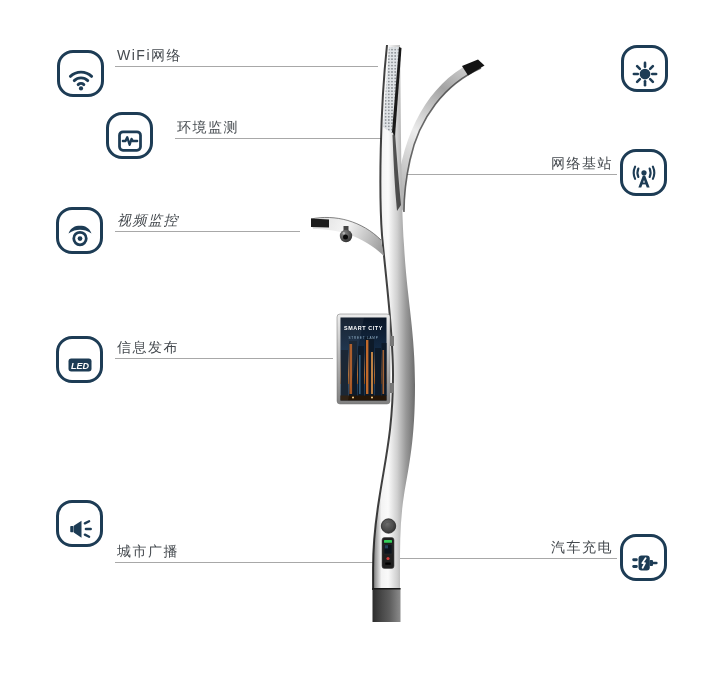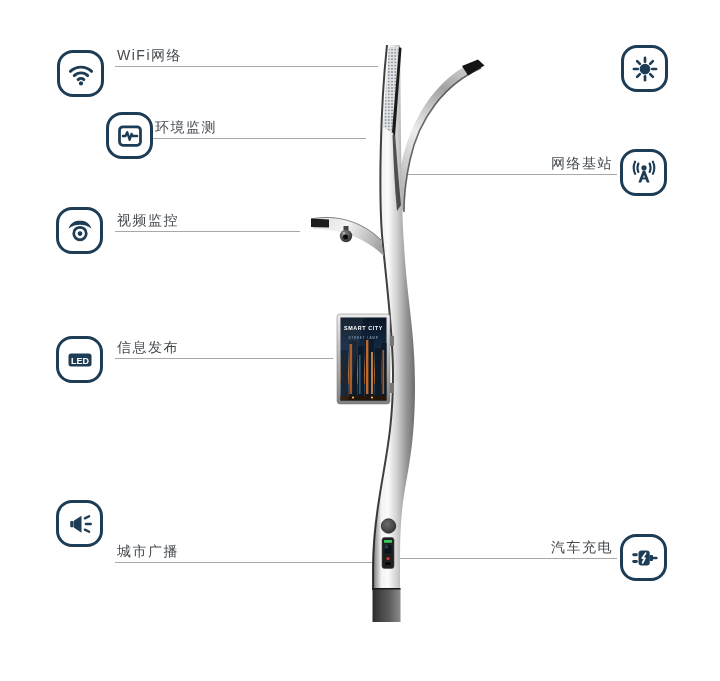--- a/index.html
+++ b/index.html
@@ -3,21 +3,21 @@
 <meta charset="utf-8">
 <style>
   html,body{margin:0;padding:0;background:#fff;}
   .stage{
     position:relative;width:720px;height:681px;background:#ffffff;overflow:hidden;
     font-family:"Liberation Sans","DejaVu Sans",sans-serif;
   }
   
   .icon-box{
     position:absolute;width:41px;height:41px;border:3px solid #1d3c55;border-radius:16px;
-    background:#fff;display:flex;align-items:center;justify-content:center;box-sizing:content-box;
+    background:#fff;display:flex;align-items:flex-end;justify-content:center;box-sizing:content-box;font-style:italic;
   }
   .icon-box svg{display:block;}
   .ic{stroke:#1d3c55;fill:none;stroke-linecap:round;stroke-linejoin:round;}
   .icf{fill:#1d3c55;stroke:none;}
   
   .callout{
     position:absolute;height:20px;box-sizing:border-box;border-bottom:1px solid #a8a8a8;
     display:flex;align-items:flex-start;font-size:14px;color:#454a4f;letter-spacing:1.5px;
     padding-bottom:3px;white-space:nowrap;
   }
@@ -106,24 +106,24 @@
       <rect class="icf" x="7.6" y="6" width="9" height="12" rx="2.4"></rect>
       <path d="M13.3 8.2 L10.6 12.1 H12.8 L10.9 15.8" stroke="#ffffff" stroke-width="1.4" fill="none" stroke-linecap="round" stroke-linejoin="round"></path>
       <rect class="icf" x="16.4" y="9.6" width="2.8" height="4.8" rx="0.8"></rect>
       <path class="ic" stroke-width="2" d="M19.4 12 H21.9"></path>
     </svg>
   </div>
 
   <div class="callout left" style="left:115px;top:47px;width:263px;">
     <span>WiFi网络</span>
   </div>
-  <div class="callout left" style="left:153px;top:119px;width:213px;">
+  <div class="callout left" style="left:175px;top:119px;width:213px;">
     <span>环境监测</span>
   </div>
-  <div class="callout left" style="left:115px;top:212px;width:185px;">
+  <div class="callout left" style="left:115px;top:212px;width:185px;font-style:italic;">
     <span>视频监控</span>
   </div>
   <div class="callout left" style="left:115px;top:339px;width:218px;">
     <span>信息发布</span>
   </div>
   <div class="callout left" style="left:115px;top:507px;width:265px;margin-top:36px;">
     <span>城市广播</span>
   </div>
 
   <div class="callout right" style="left:404px;top:155px;width:213px;">

